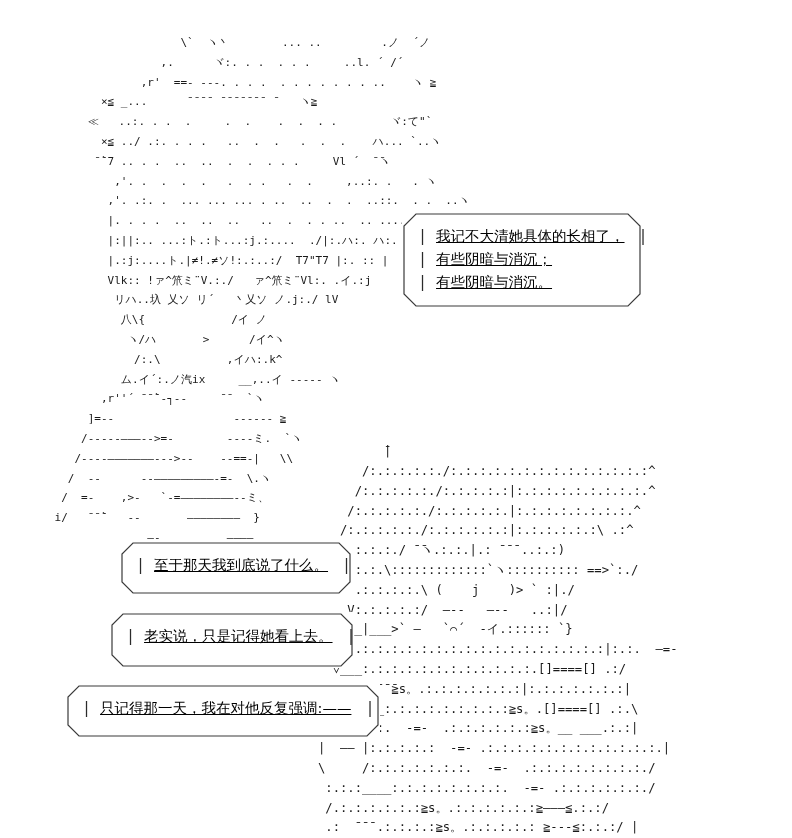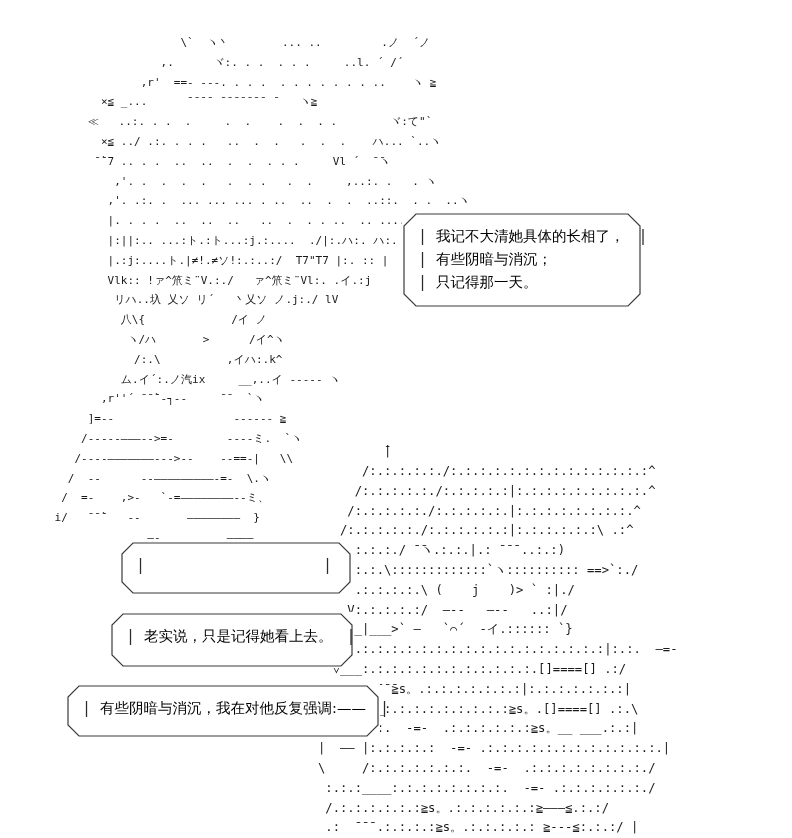--- a/index.html
+++ b/index.html
@@ -80,20 +80,21 @@
     margin-right: 9px;
     flex: 0 0 auto;
   }
   .balloon .bar.right {
     margin-right: 0;
     margin-left: auto;
     padding-left: 14px;
   }
   .balloon .txt {
     flex: 0 0 auto;
+    text-decoration: underline;
   }
 
   #balloon-1 { left: 402px; top: 212px;  width: 240px; height: 96px; }
   #balloon-2 { left: 120px; top: 541px;  width: 232px; height: 54px; }
   #balloon-3 { left: 110px; top: 612px;  width: 244px; height: 56px; }
   #balloon-4 { left: 66px;  top: 684px;  width: 314px; height: 54px; }
 
   #balloon-1 .lines { padding-top: 0px; }
 </style>
 </head>
@@ -151,32 +152,32 @@
 
 <div class="balloon" id="balloon-1">
   <div class="frame">
     <svg viewBox="0 0 240 96" preserveAspectRatio="none">
       <polygon points="14,2 226,2 238,14 238,82 226,94 14,94 2,82 2,14" fill="#ffffff" stroke="#3a3a3a" stroke-width="1.2"></polygon>
     </svg>
   </div>
   <div class="lines">
       <div class="ln"><span class="bar">|</span><span class="txt">我记不大清她具体的长相了，</span><span class="bar right">|</span></div>
       <div class="ln"><span class="bar">|</span><span class="txt">有些阴暗与消沉；</span></div>
-      <div class="ln"><span class="bar">|</span><span class="txt">只记得那一天。</span></div>
+      <div class="ln"><span class="bar">|</span><span class="txt">有些阴暗与消沉。</span></div>
     </div>
 </div>
 
 <div class="balloon" id="balloon-2">
   <div class="frame">
     <svg viewBox="0 0 232 54" preserveAspectRatio="none">
       <polygon points="13,2 219,2 230,13 230,41 219,52 13,52 2,41 2,13" fill="#ffffff" stroke="#3a3a3a" stroke-width="1.2"></polygon>
     </svg>
   </div>
   <div class="lines">
-      <div class="ln"><span class="bar">|</span><span class="bar right">|</span></div>
+      <div class="ln"><span class="bar">|</span><span class="txt">至于那天我到底说了什么。</span><span class="bar right">|</span></div>
     </div>
 </div>
 
 <div class="balloon" id="balloon-3">
   <div class="frame">
     <svg viewBox="0 0 244 56" preserveAspectRatio="none">
       <polygon points="13,2 231,2 242,13 242,43 231,54 13,54 2,43 2,13" fill="#ffffff" stroke="#3a3a3a" stroke-width="1.2"></polygon>
     </svg>
   </div>
   <div class="lines">
@@ -184,15 +185,15 @@
     </div>
 </div>
 
 <div class="balloon" id="balloon-4">
   <div class="frame">
     <svg viewBox="0 0 314 54" preserveAspectRatio="none">
       <polygon points="13,2 301,2 312,13 312,41 301,52 13,52 2,41 2,13" fill="#ffffff" stroke="#3a3a3a" stroke-width="1.2"></polygon>
     </svg>
   </div>
   <div class="lines">
-      <div class="ln"><span class="bar">|</span><span class="txt">有些阴暗与消沉，我在对他反复强调:——</span><span class="bar right">|</span></div>
+      <div class="ln"><span class="bar">|</span><span class="txt">只记得那一天，我在对他反复强调:——</span><span class="bar right">|</span></div>
     </div>
 </div>
 
 </body></html>

